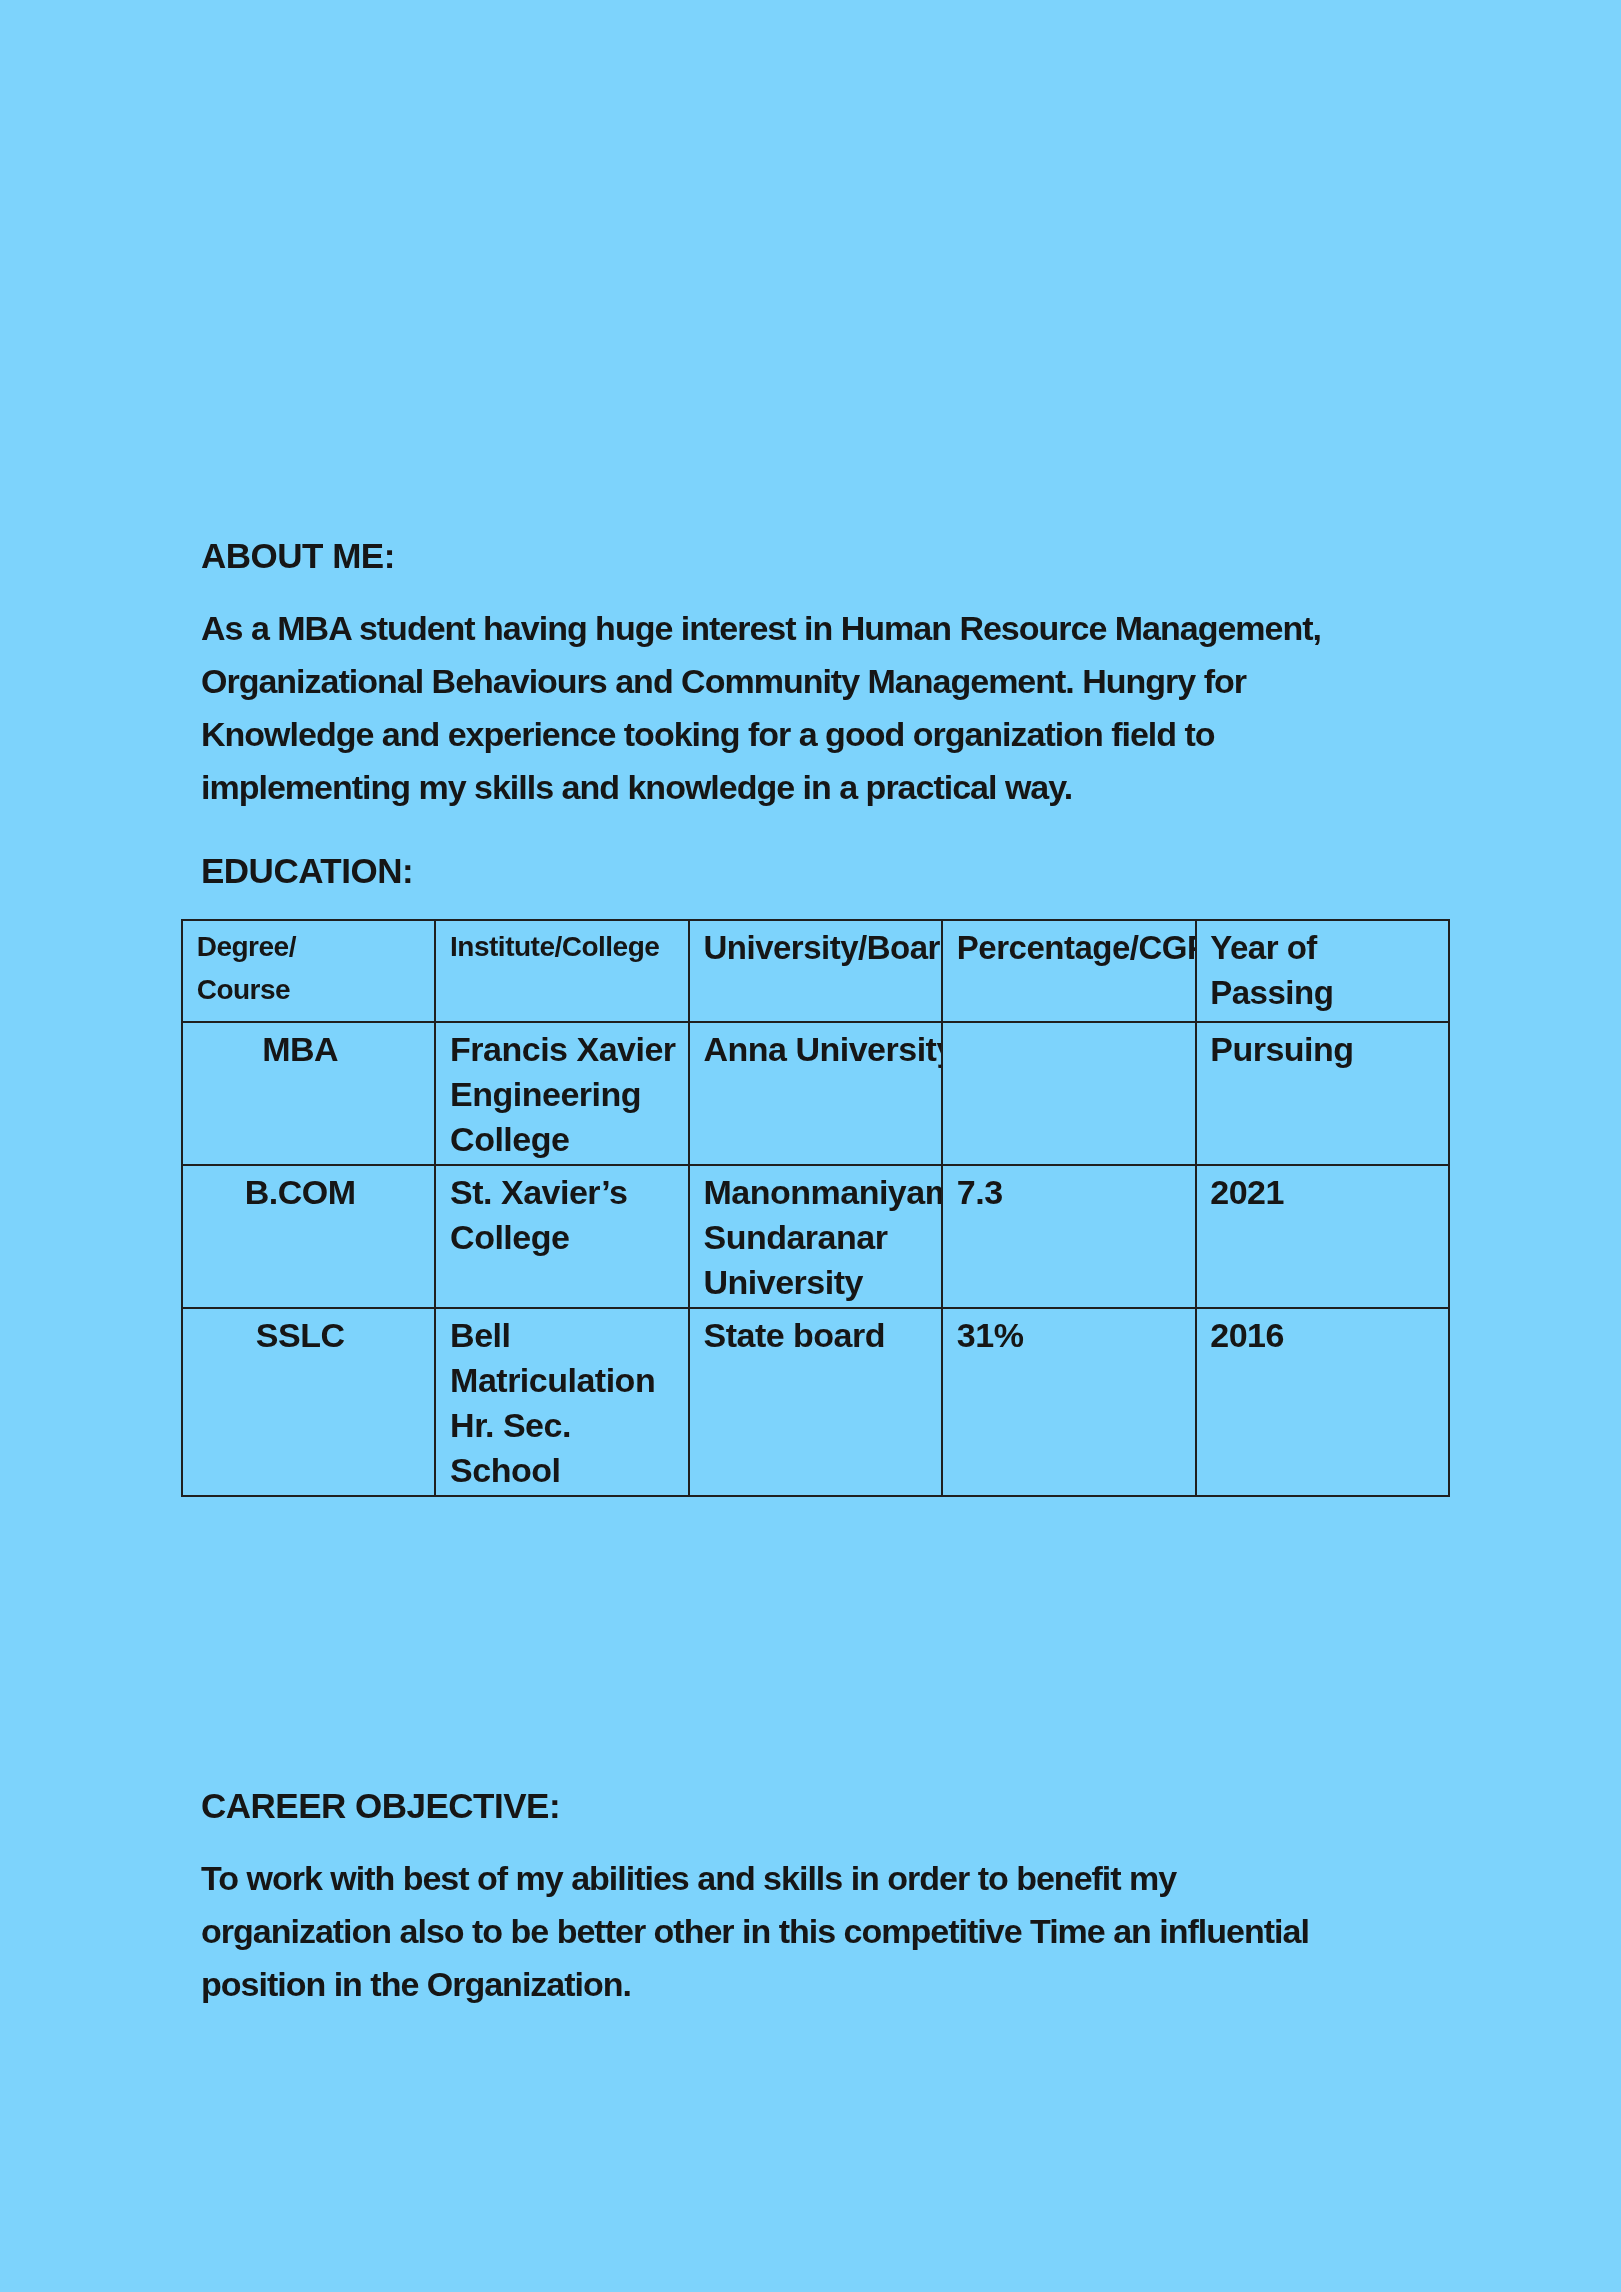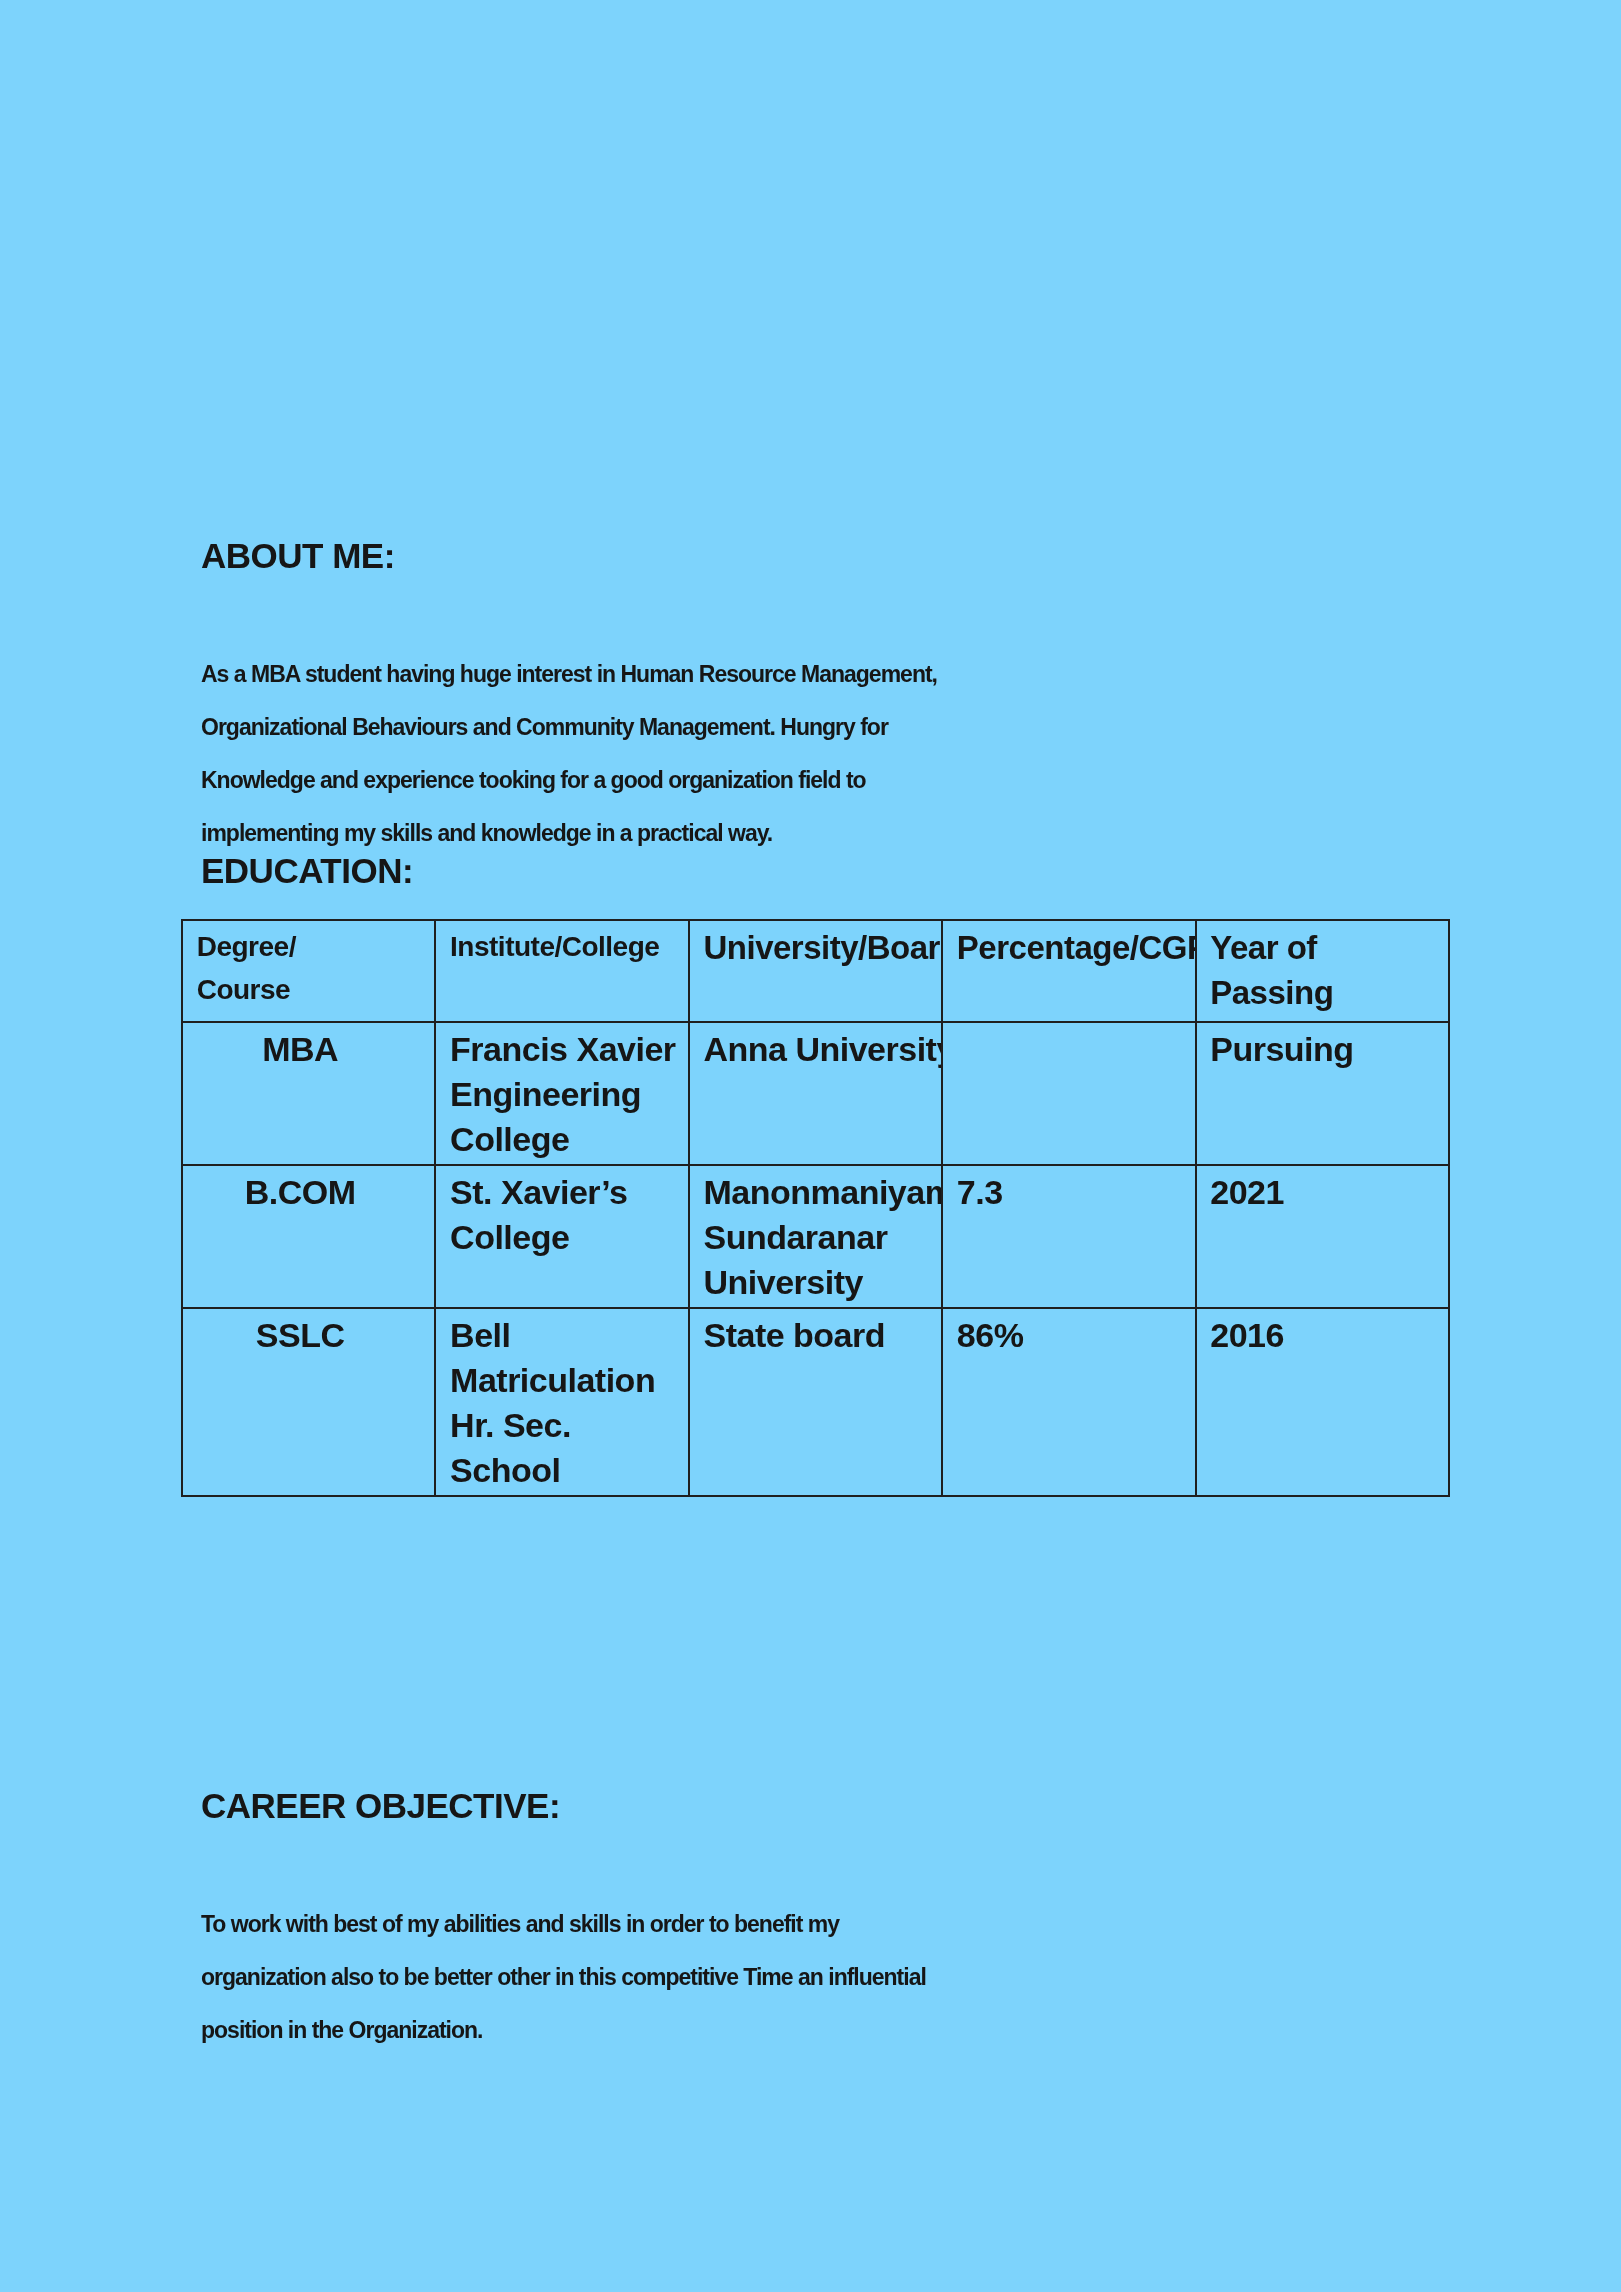--- a/index.html
+++ b/index.html
@@ -22,25 +22,24 @@
     left: 201px;
   }
   .doc-heading {
     font-size: 35px;
     line-height: 43px;
     letter-spacing: -0.5px;
     white-space: pre;
   }
   .doc-para {
     width: 1274px;
-    font-size: 23px;
+    font-size: 34px;
     line-height: 53px;
     letter-spacing: -1px;
     white-space: pre-line;
-    margin-top: 46px;
   }
   .h-about  { top: 534px; }
   .p-about  { top: 602px; }
   .h-edu    { top: 849px; }
   .h-career { top: 1784px; }
   .p-career { top: 1852px; }
 
   .edu-table-wrap {
     position: absolute;
     left: 181px;
@@ -128,21 +127,21 @@
             <td>7.3</td>
             <td>2021</td>
           </tr>
           <tr class="r-sslc">
             <td class="c0">SSLC</td>
             <td>Bell
 Matriculation
 Hr. Sec.
 School</td>
             <td>State board</td>
-            <td>86%</td>
+            <td>31%</td>
             <td>2016</td>
           </tr>
         </tbody>
     </table>
   </div>
 
   <div class="block doc-heading h-career">CAREER OBJECTIVE:</div>
 
   <div class="block doc-para p-career">To work with best of my abilities and skills in order to benefit my
 organization also to be better other in this competitive Time an influential

